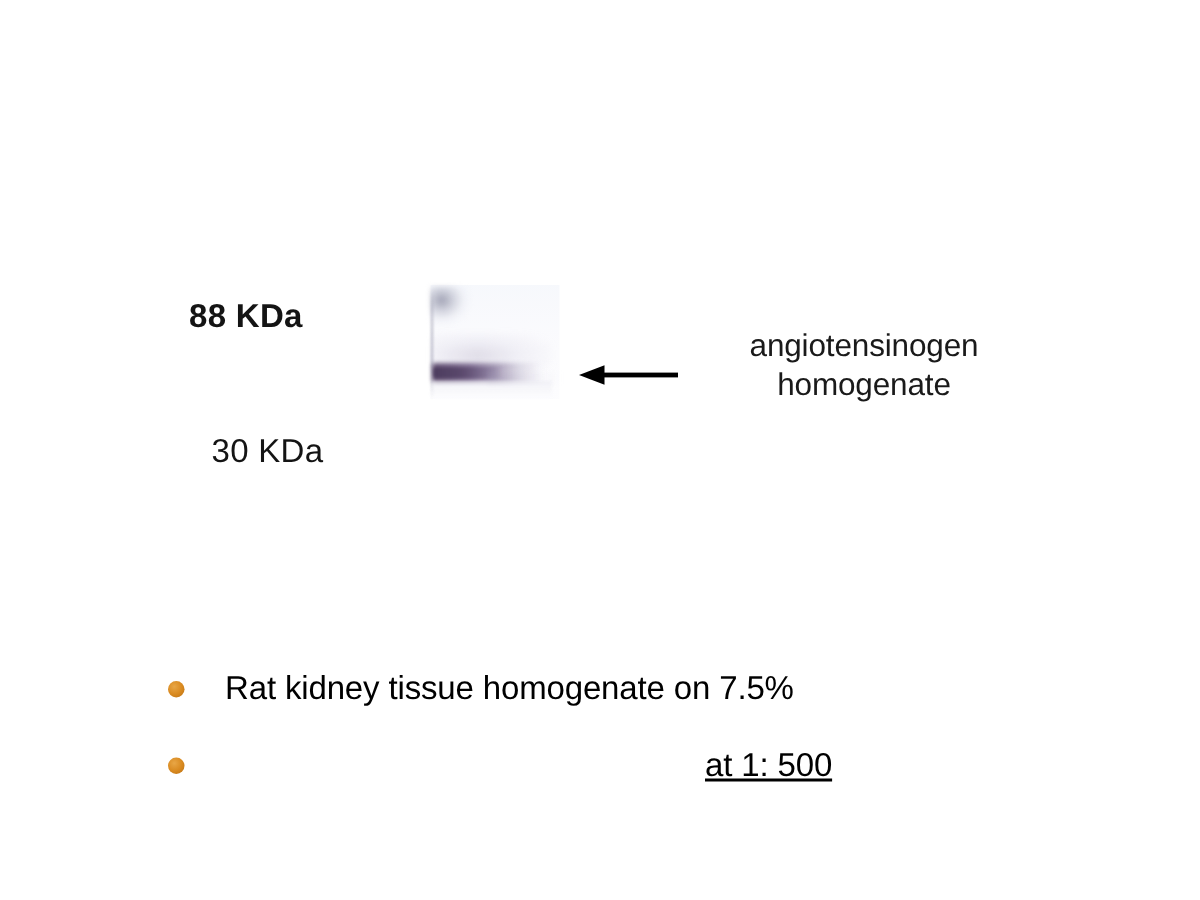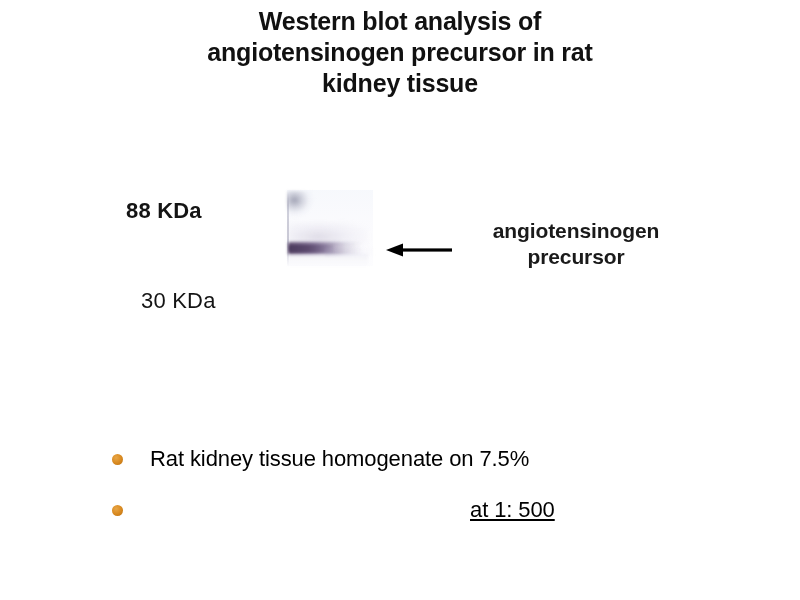--- a/index.html
+++ b/index.html
@@ -188,21 +188,21 @@
     position: absolute;
     left: 455px;
     top: 218px;
     width: 242px;
     text-align: center;
     font-size: 21px;
     line-height: 26px;
     color: #1a1a1a;
     letter-spacing: -0.1px;
   }
-  #callout .cline { display: block; font-weight: bold; }
+  #callout .cline { display: block; }
 
   
   #bullets {
     position: absolute;
     left: 112px;
     top: 444px;
     width: 620px;
   }
   .bullet-item {
     position: relative;
@@ -231,25 +231,20 @@
   .bullet-line.indented {
     padding-left: 320px;
     text-decoration: underline;
   }
 </style>
 </head>
 <body>
 
 <div id="figure">
 
-  <div id="title">
-    <span class="tline">Western blot analysis of</span>
-    <span class="tline">angiotensinogen precursor in rat</span>
-    <span class="tline">kidney tissue</span>
-  </div>
 
   <div class="mw-label" id="mw-88">88 KDa</div>
   <div class="mw-label" id="mw-50">30 KDa</div>
 
   <div id="blot-lane">
     <div id="lane-wash"></div>
     <div id="lane-edge"></div>
     <div id="smear-top"></div>
     <div id="band-halo"></div>
     <div id="band-main"></div>
@@ -260,21 +255,21 @@
 
   <div id="arrow">
     <svg width="66" height="20" viewBox="0 0 66 20" xmlns="http://www.w3.org/2000/svg">
       <polygon points="0,10 17,3.5 17,16.5" fill="#000000"></polygon>
       <rect x="16" y="8.4" width="50" height="3.2" fill="#000000"></rect>
     </svg>
   </div>
 
   <div id="callout">
     <span class="cline">angiotensinogen</span>
-    <span class="cline">precursor</span>
+    <span class="cline">homogenate</span>
   </div>
 
   <div id="bullets">
 
     <div class="bullet-item">
       <span class="bullet-dot"></span>
       <div class="bullet-text">
         <span class="bullet-line">Rat kidney tissue homogenate on 7.5%</span>
       </div>
     </div>

